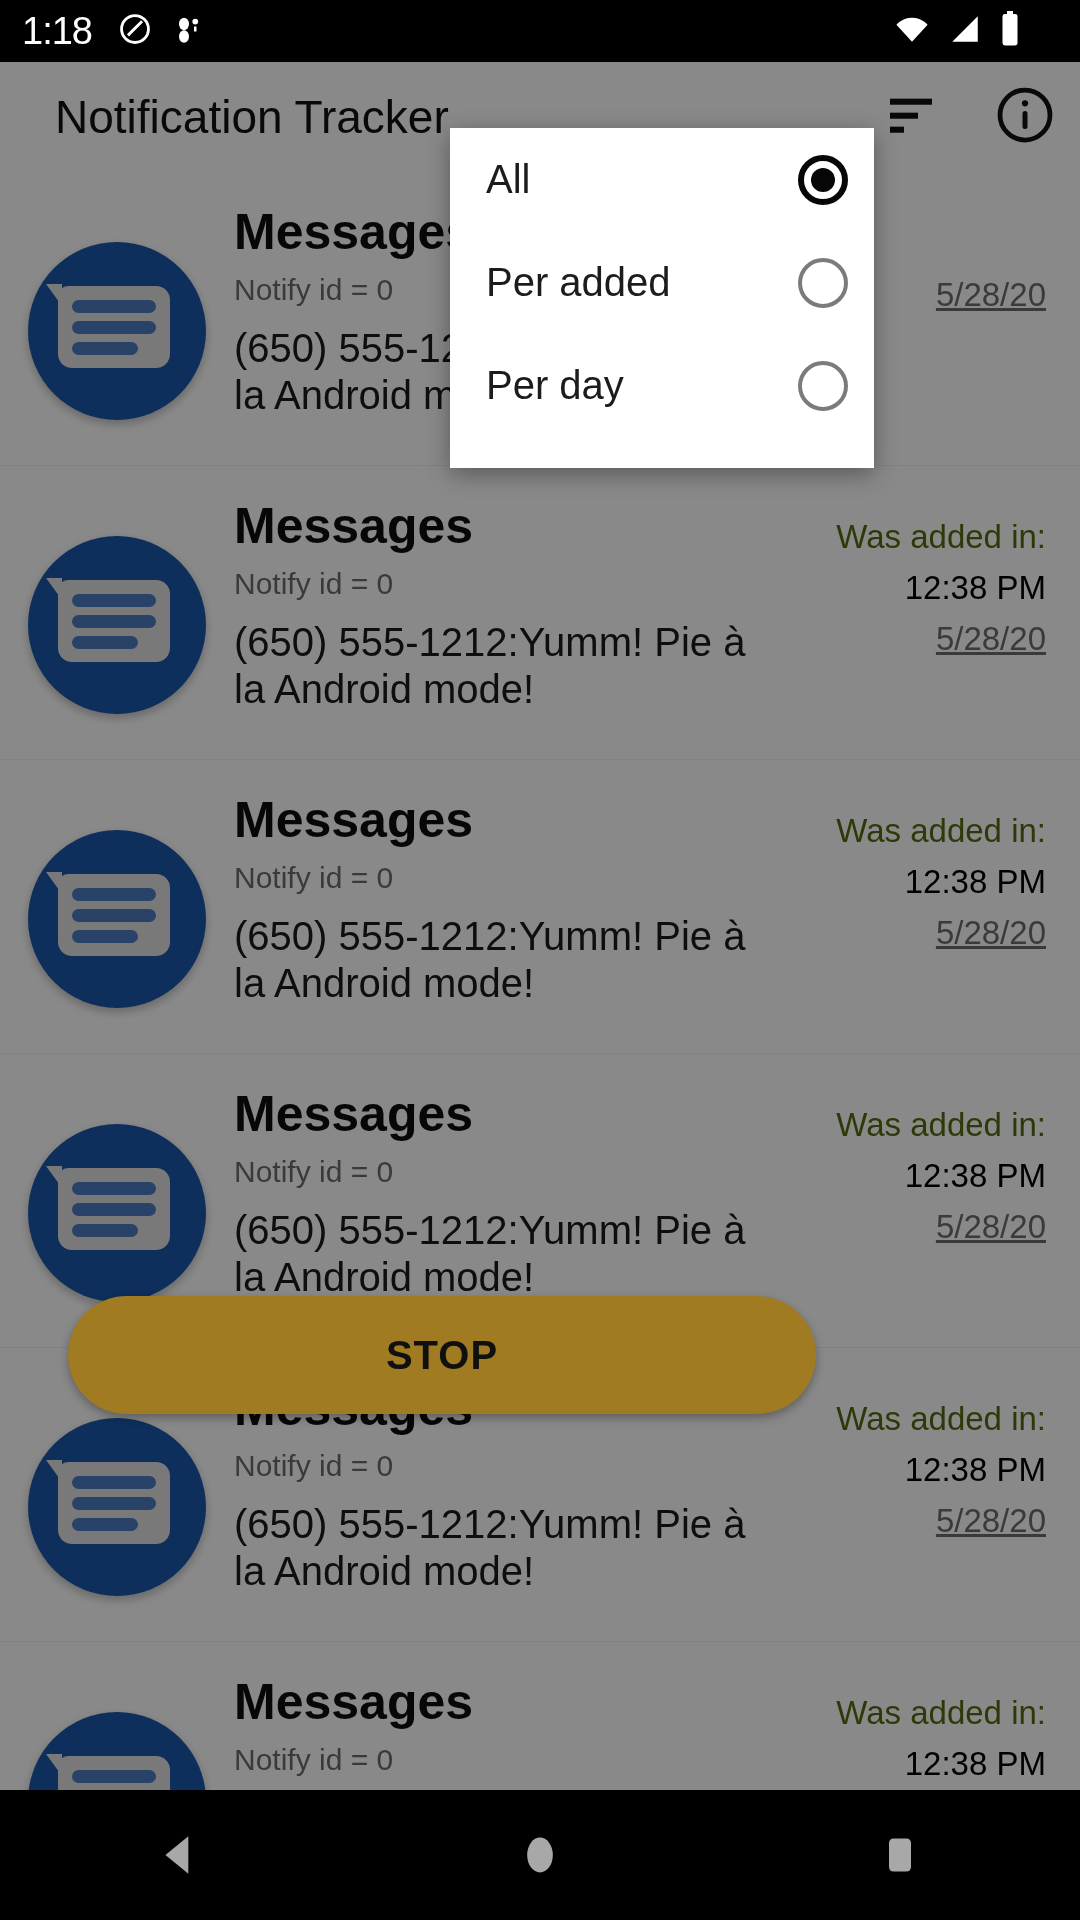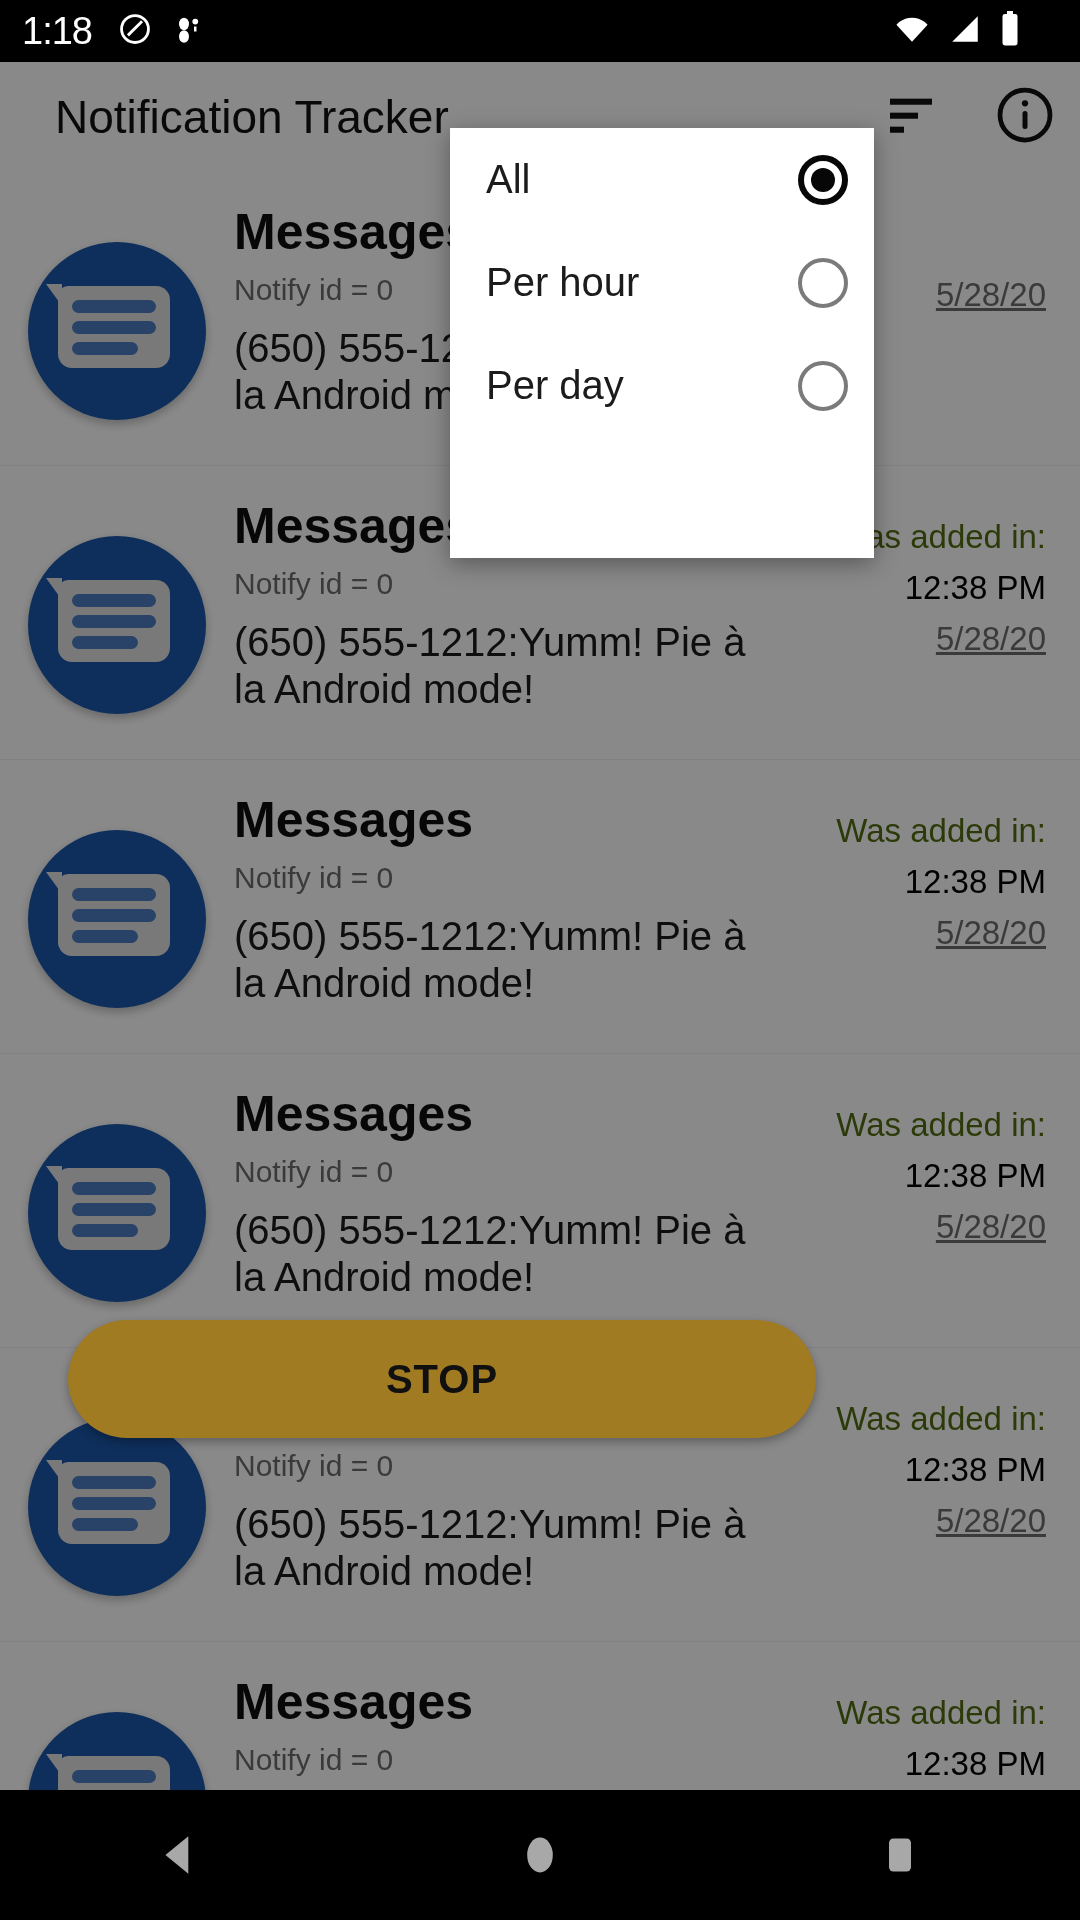--- a/index.html
+++ b/index.html
@@ -84,28 +84,28 @@
   .meta-time{ font-size:33px; color:#000000; line-height:1.55; }
   .meta-date{ font-size:33px; color:#6b6b6b; line-height:1.55;text-decoration:underline; }
 
   
   #stop-button{
     position:absolute; left:68px; top:1234px;
     width:748px; height:118px; border-radius:60px;
     background:#a07b21; z-index:45;
     display:flex; align-items:center; justify-content:center;
     box-shadow:0 4px 10px rgba(0,0,0,0.3);
-    border:none; cursor:pointer;margin-top:24px;
+    border:none; cursor:pointer;
   }
   #stop-label{ font-size:40px; font-weight:bold; color:#101010; letter-spacing:1px; }
 
   
   #dialog{
     position:absolute; left:450px; top:66px;
-    width:424px; height:430px; background:#fff;
+    width:424px; height:340px; background:#fff;
     z-index:60; box-shadow:0 6px 22px rgba(0,0,0,0.35);
   }
   .opt{
     display:flex; align-items:center; height:103px;
     padding:0 26px 0 36px; cursor:pointer;
   }
   .opt-label{ font-size:40px; color:#1c1c1c; flex:1; }
   .radio{
     width:50px; height:50px; border-radius:50%;
     border:4px solid #7b7b7b; flex:0 0 50px;
@@ -307,21 +307,21 @@
   <button id="stop-button">
     <span id="stop-label">STOP</span>
   </button>
 
   <div id="dialog">
       <div class="opt">
         <span class="opt-label">All</span>
         <span class="radio checked"></span>
       </div>
       <div class="opt">
-        <span class="opt-label">Per hour</span>
+        <span class="opt-label">Per added</span>
         <span class="radio"></span>
       </div>
       <div class="opt">
         <span class="opt-label">Per day</span>
         <span class="radio"></span>
       </div>
     </div>
 </div>
 
 <div id="nav-bar">

